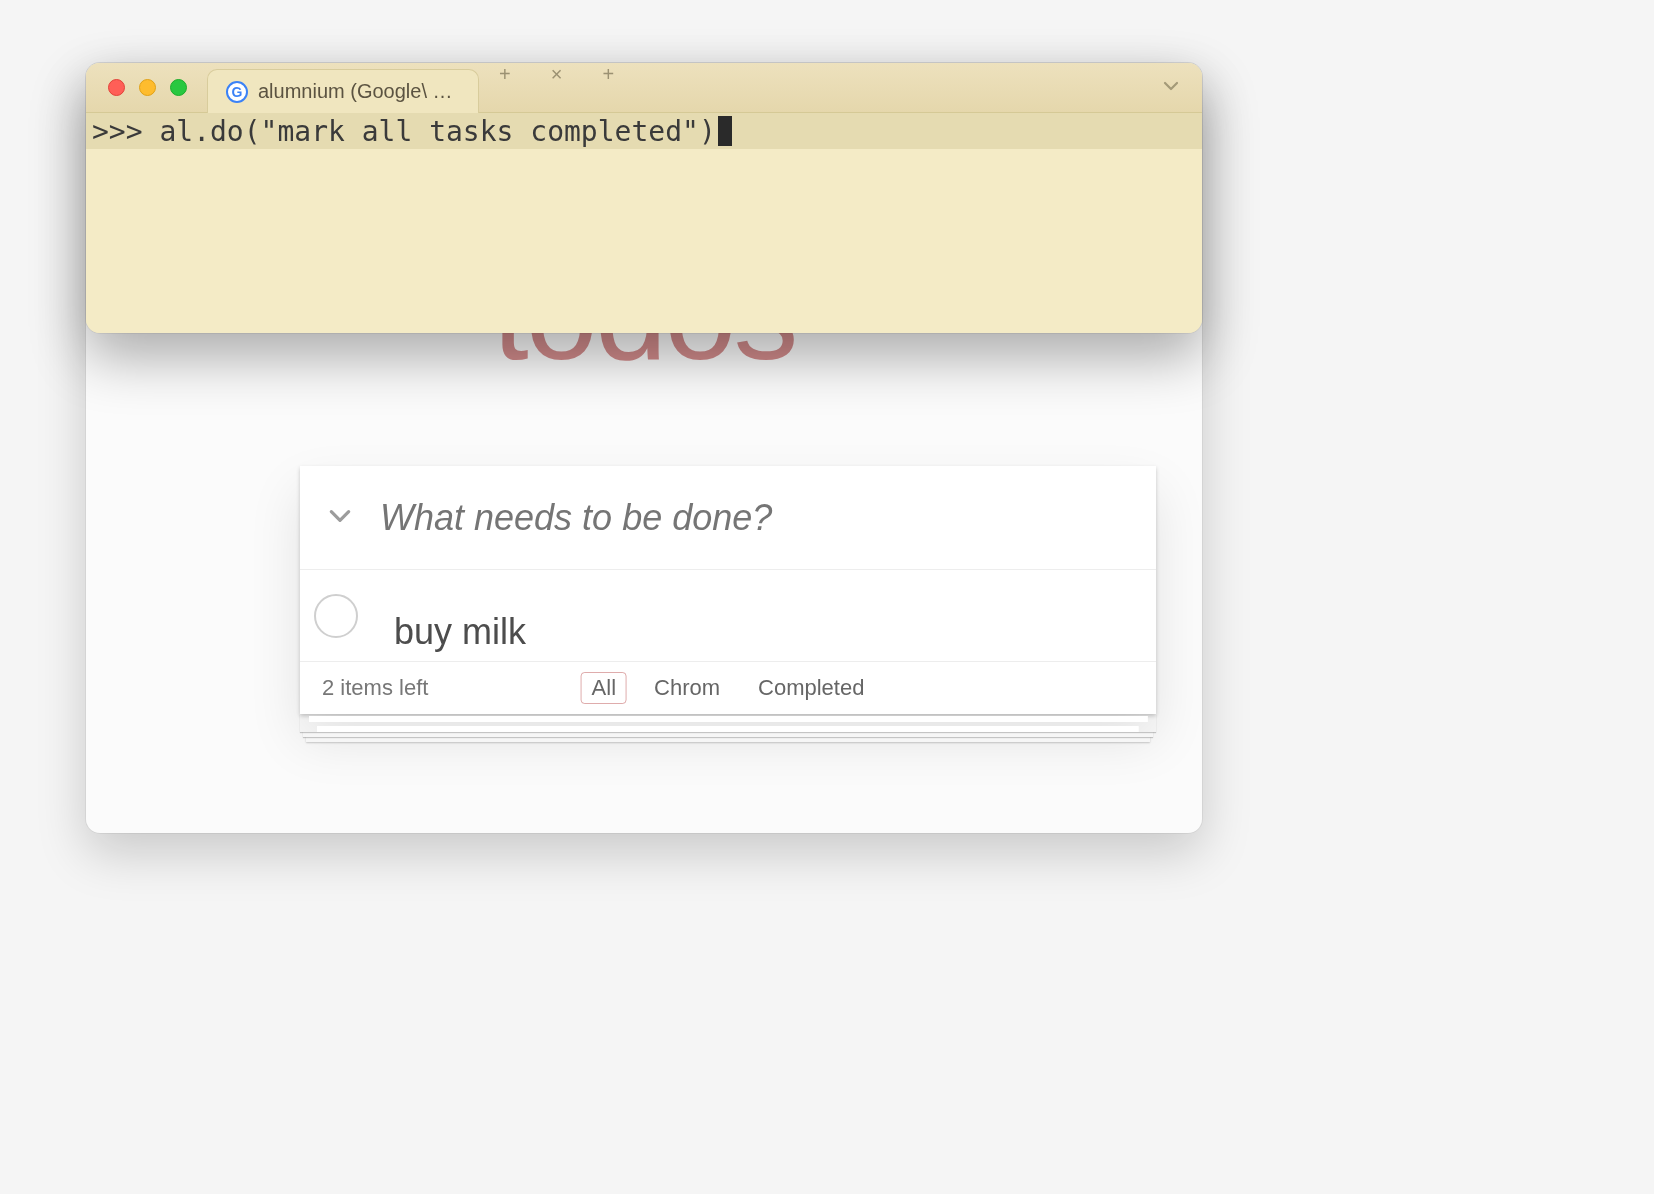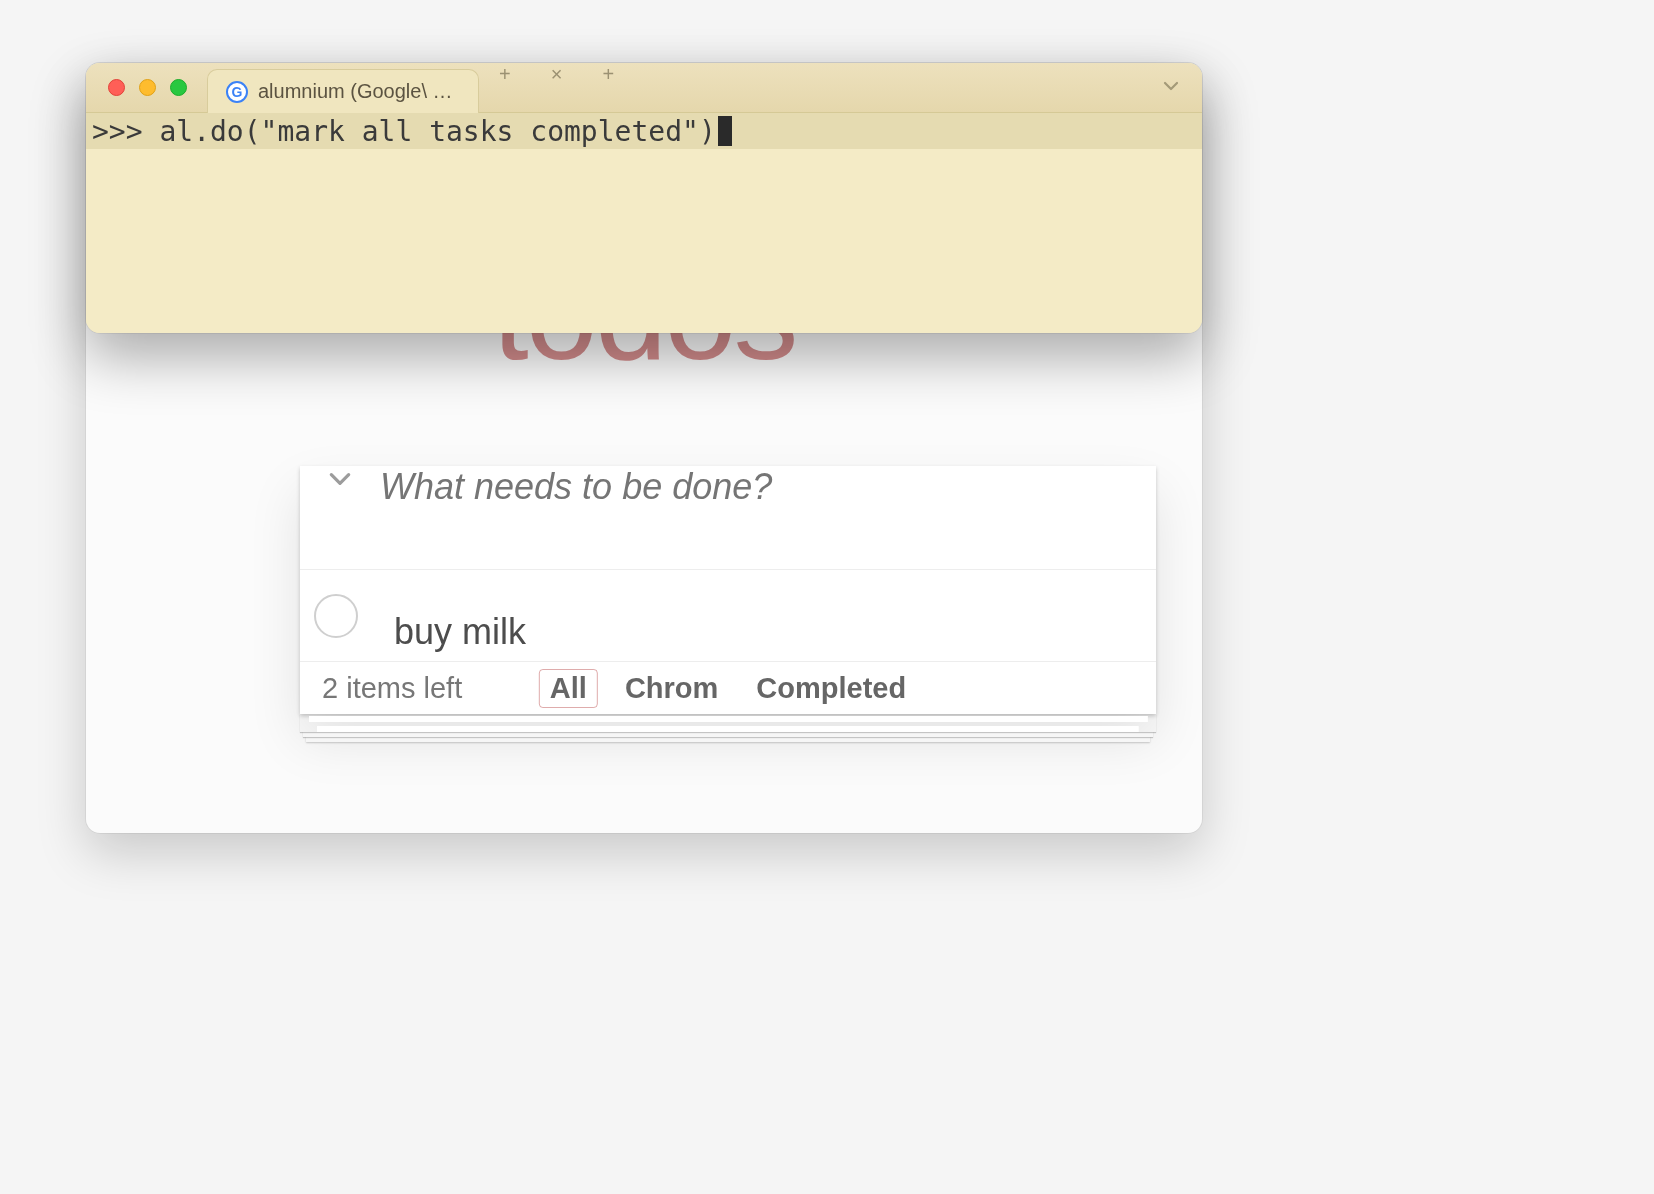--- a/index.html
+++ b/index.html
@@ -40,21 +40,21 @@
       position: absolute;
       left: 214px;
       top: 403px;
       width: 856px;
       background: #fff;
       box-shadow: 0 2px 4px rgba(0,0,0,0.2), 0 25px 50px rgba(0,0,0,0.1);
     }
 
     .todo-input-row {
       display: flex;
-      align-items: flex-start;
+      align-items: center;
       height: 104px;
       border-bottom: 1px solid #ededed;
     }
     .toggle-all {
       width: 80px;
       text-align: center;
       color: #9c9c9c;
       cursor: pointer;
     }
     .toggle-all svg { width: 26px; height: 26px; }
@@ -96,21 +96,21 @@
       color: #4d4d4d;
       font-family: "Helvetica Neue", Helvetica, Arial, sans-serif;
       margin-top: 32px;
     }
 
     .todo-footer {
       display: flex;
       align-items: center;
       height: 52px;
       padding: 0 22px;
-      font-size: 29px;
+      font-size: 22px;
       font-weight: 300;
       color: #777;
       font-family: "Helvetica Neue", Helvetica, Arial, sans-serif;
       position: relative;
     }
     .todo-footer::before {
       content: '';
       position: absolute;
       right: 0; left: 0;
       bottom: -18px;
@@ -127,21 +127,20 @@
       transform: translateX(-50%);
       display: flex;
       gap: 16px;
     }
     .filter-btn {
       padding: 2px 10px;
       border: 1px solid transparent;
       border-radius: 4px;
       cursor: pointer;
       color: #666;
-      font-weight: bold;
     }
     .filter-btn.selected {
       border-color: rgba(175,47,47,0.4);
     }
 
     
     .terminal-window {
       position: absolute;
       left: 86px;
       top: 63px;

